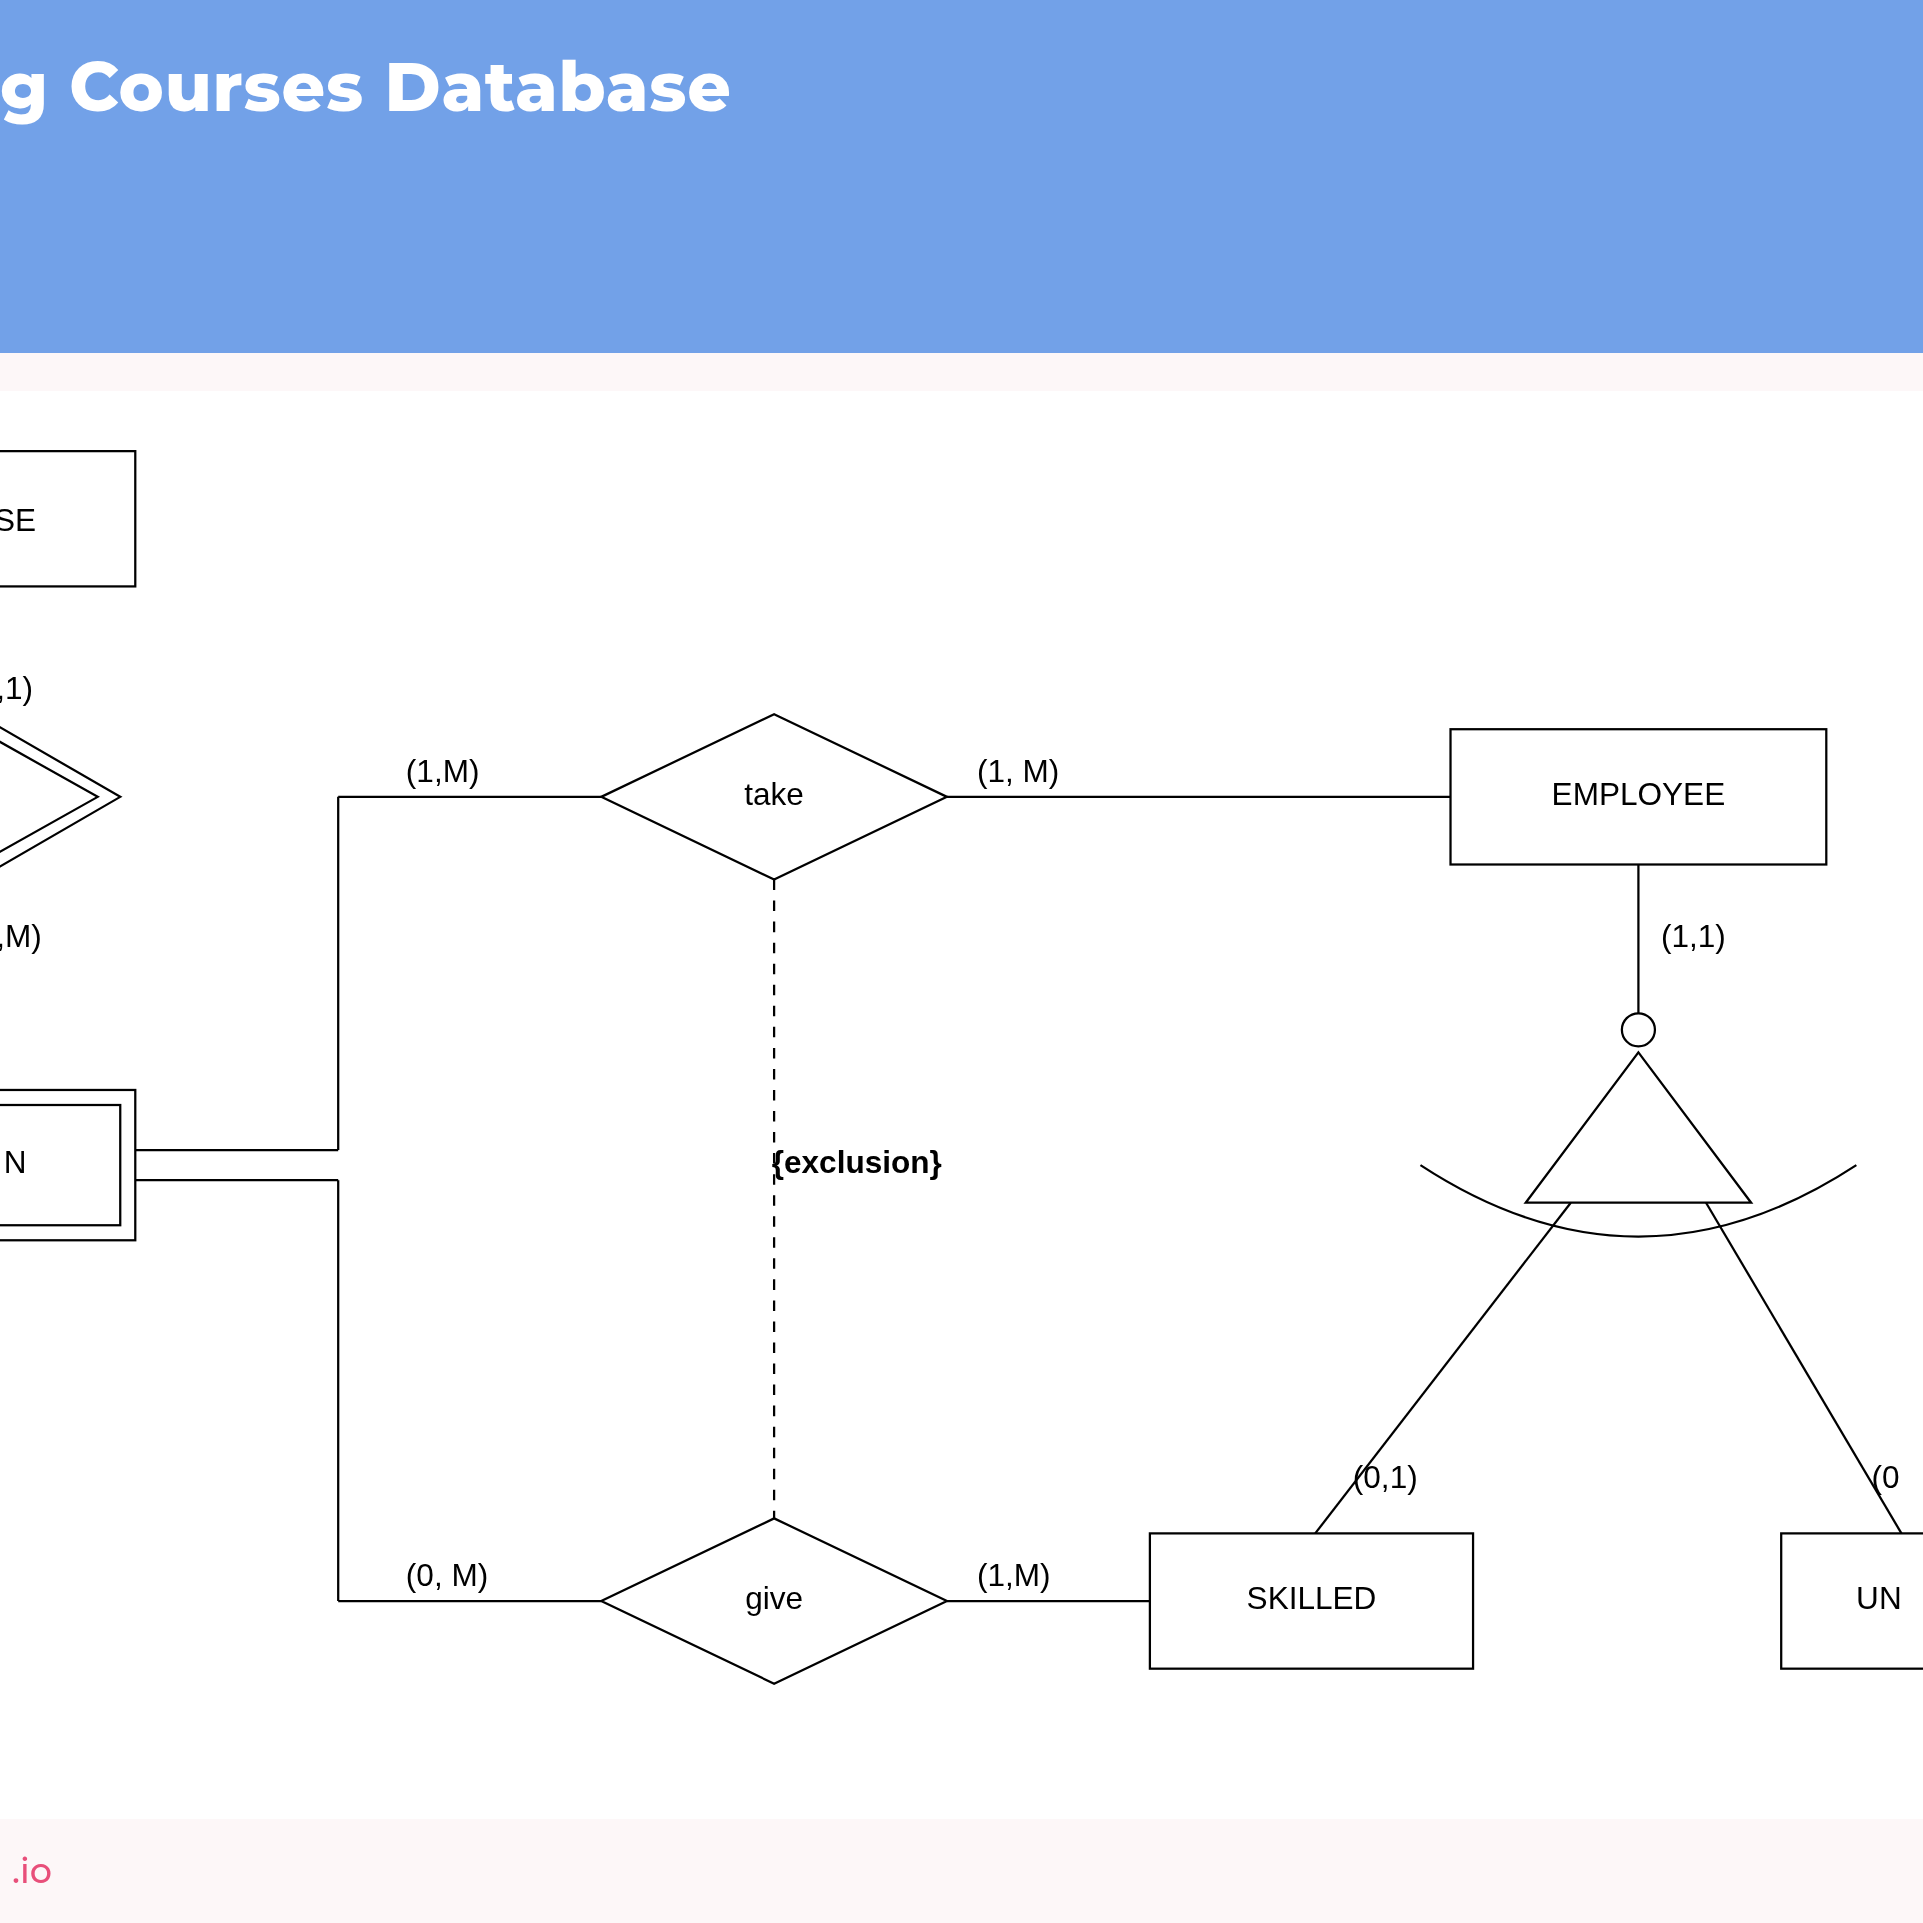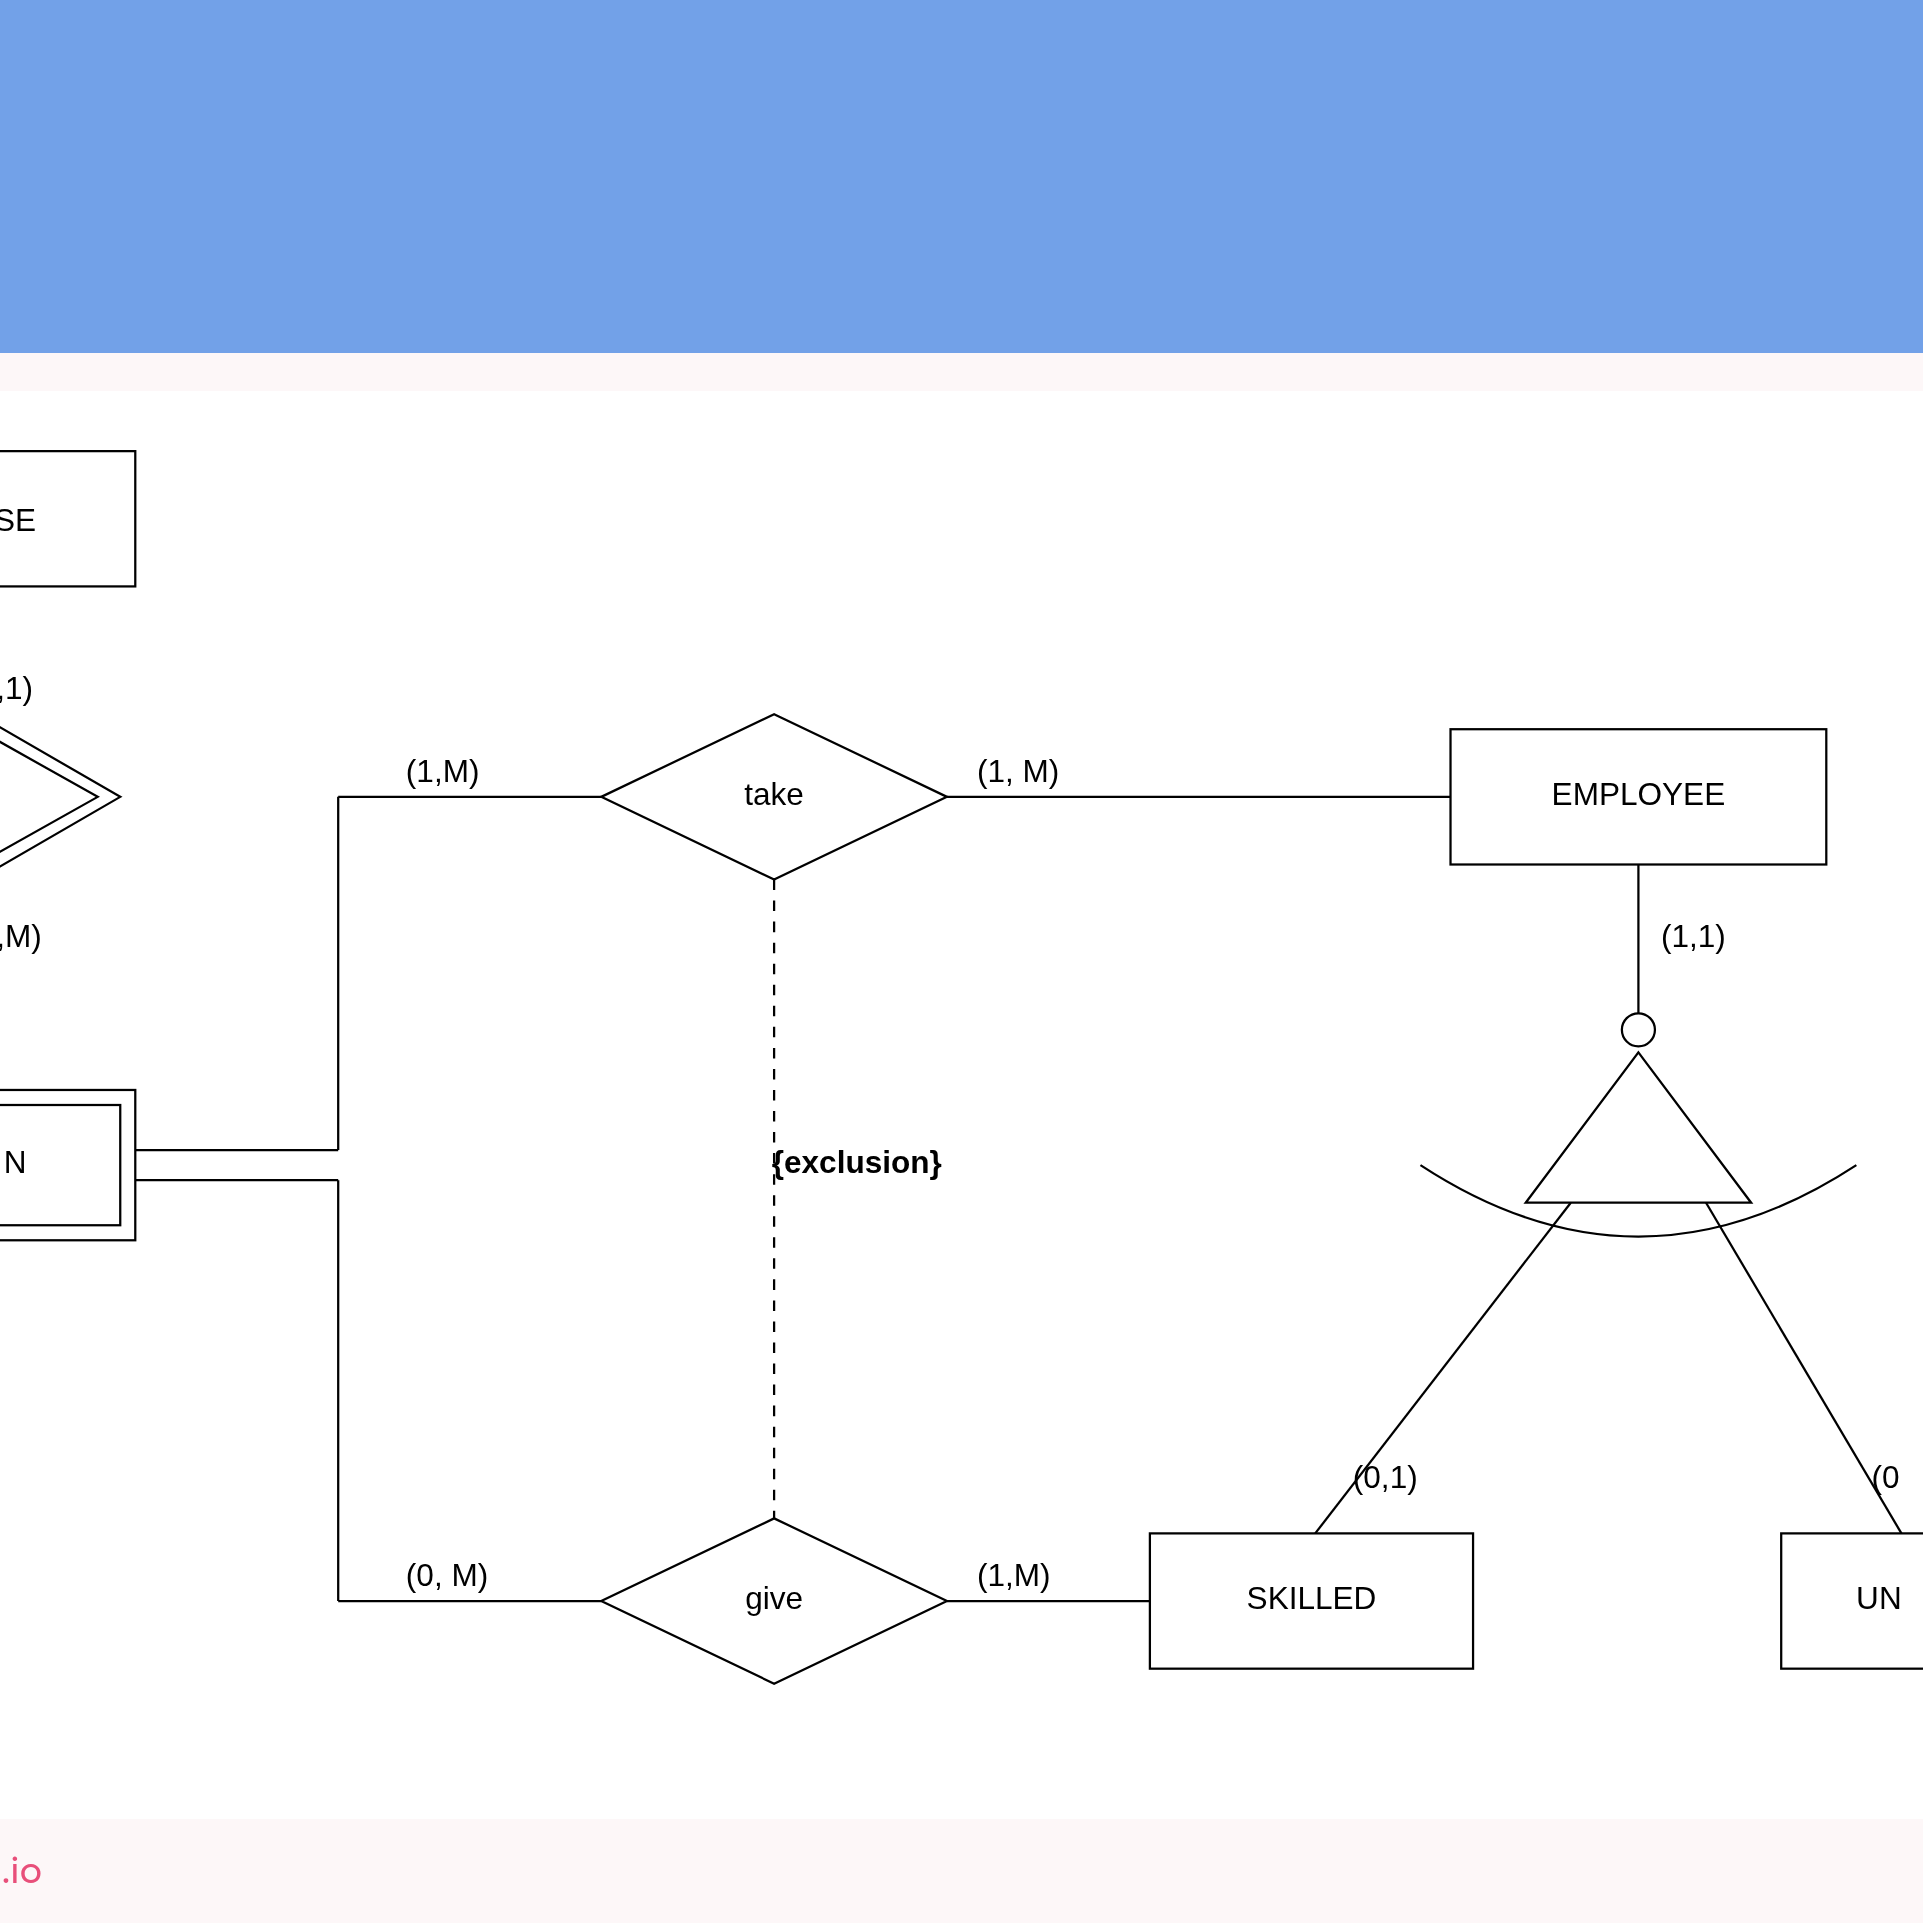--- a/index.html
+++ b/index.html
@@ -81,32 +81,33 @@
   }
   .constraint {
     font-family: Arial, sans-serif;
     font-size: 42px;
     font-weight: bold;
     fill: #000000;
     text-anchor: middle;
   }
   .footer-link {
     position: absolute;
-    left: 2px;
+    left: 12px;
     top: 1849px;
     font-size: 35px;
     color: #e84f7a;
     font-weight: 500;
     padding-left: 0;
   }
 </style>
 </head>
 <body>
 
 <div class="header">
+  <div class="title">g Courses Database</div>
 </div>
 
 <div class="canvas-wrap">
 <svg width="1924" height="1428" viewBox="0 0 2560 1900">
 
   <g>
     <rect class="entity-rect" x="-140" y="80" width="320" height="180"></rect>
     <text class="etext" x="20" y="175" text-anchor="middle">SE</text>
   </g>
 

